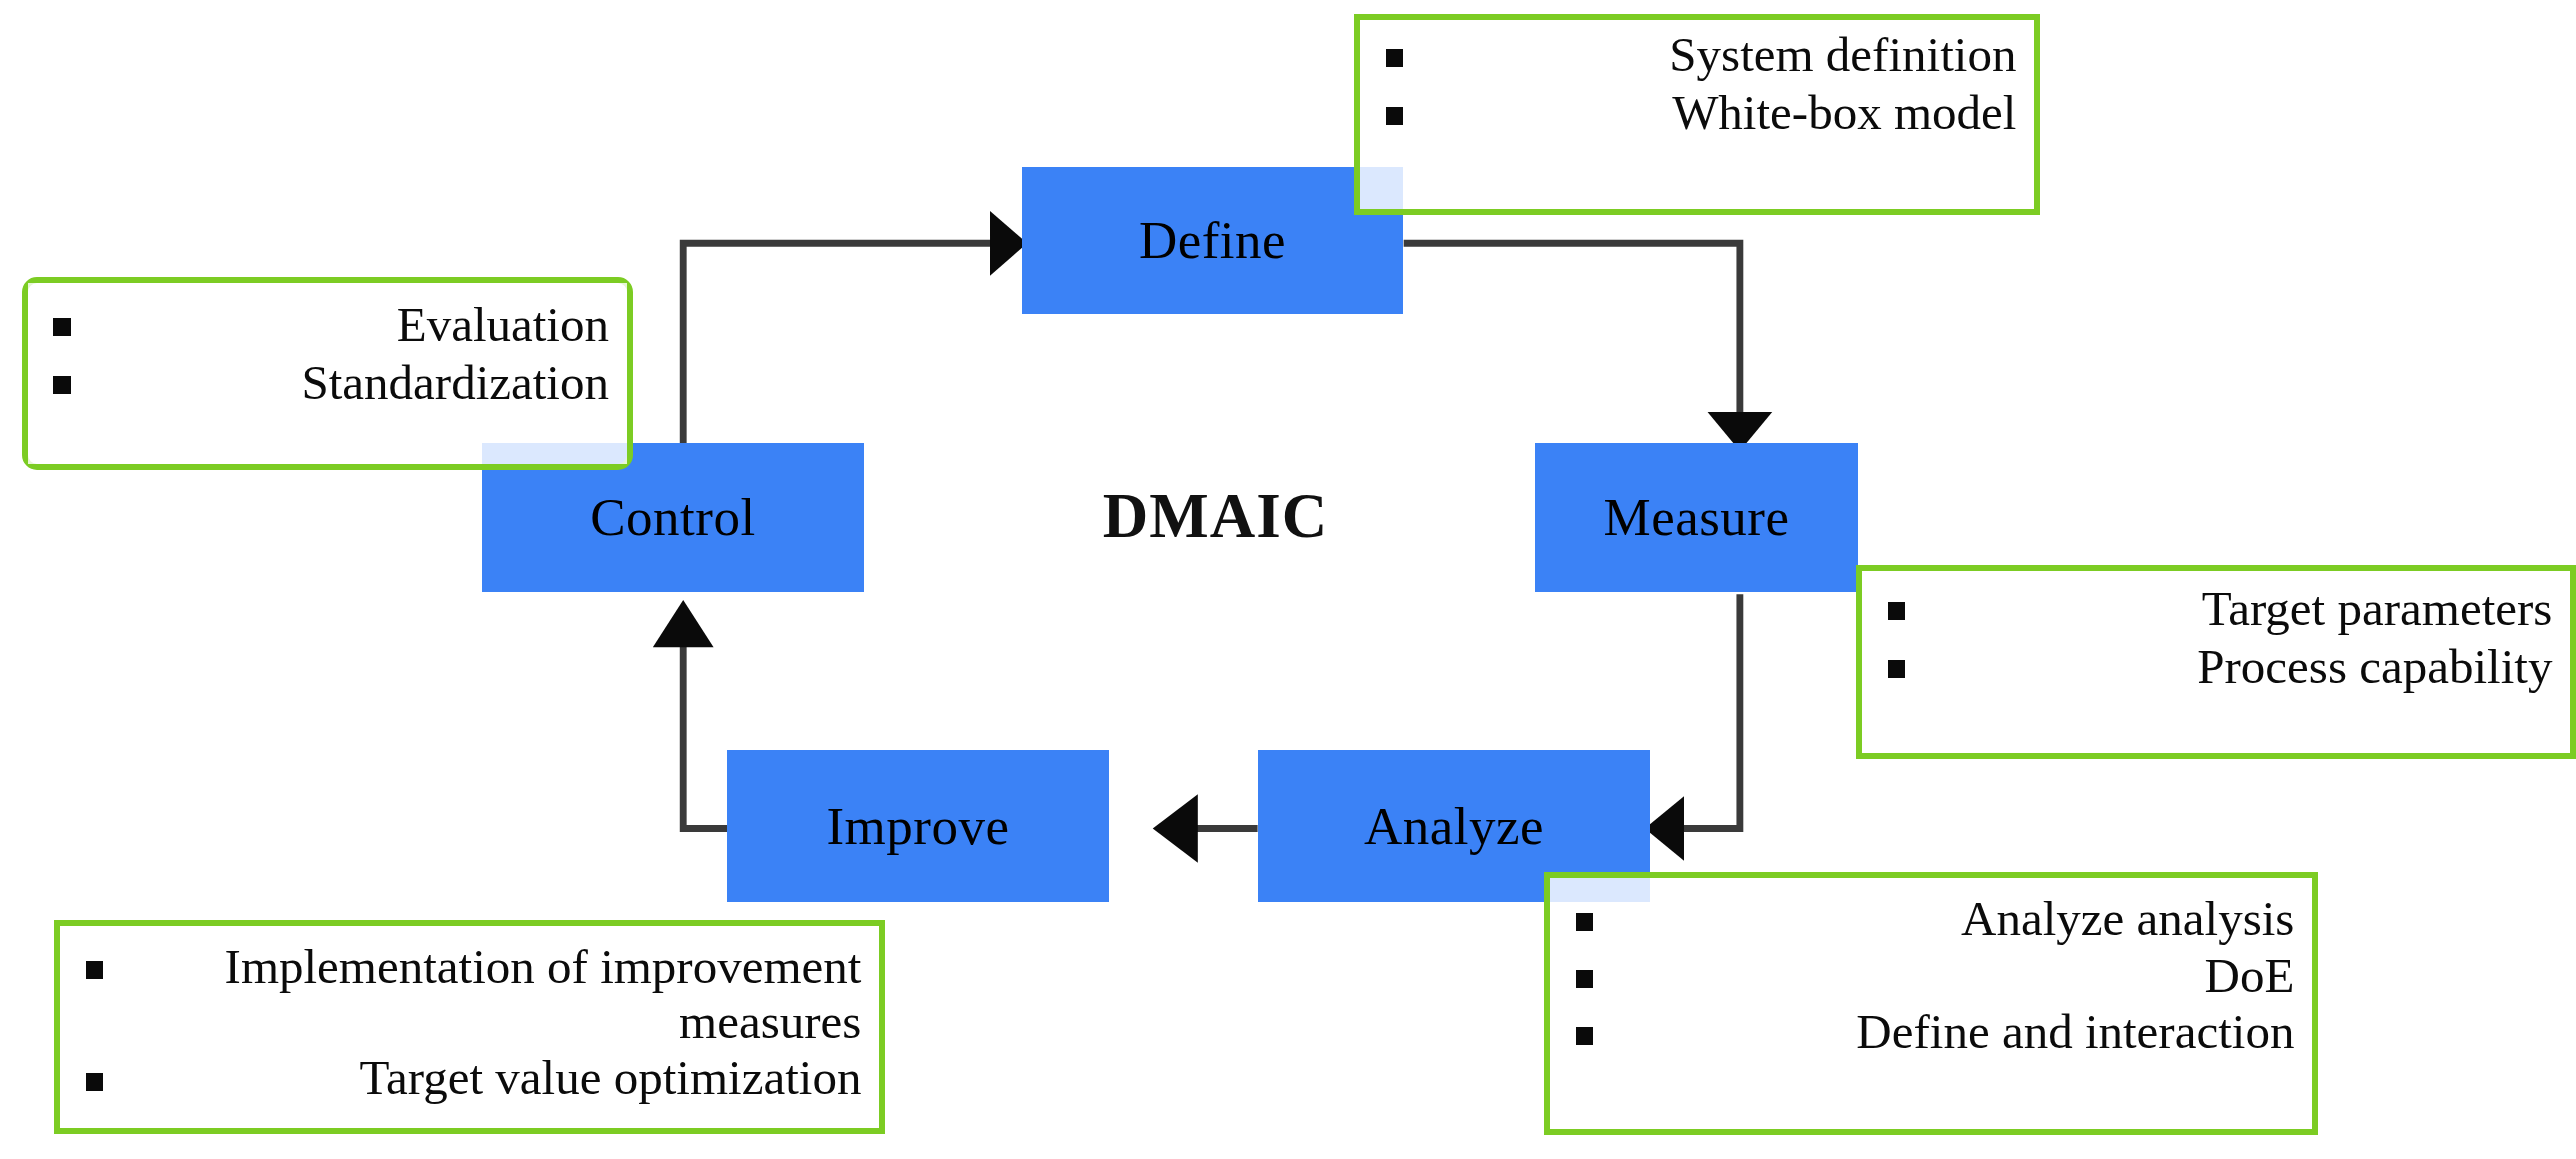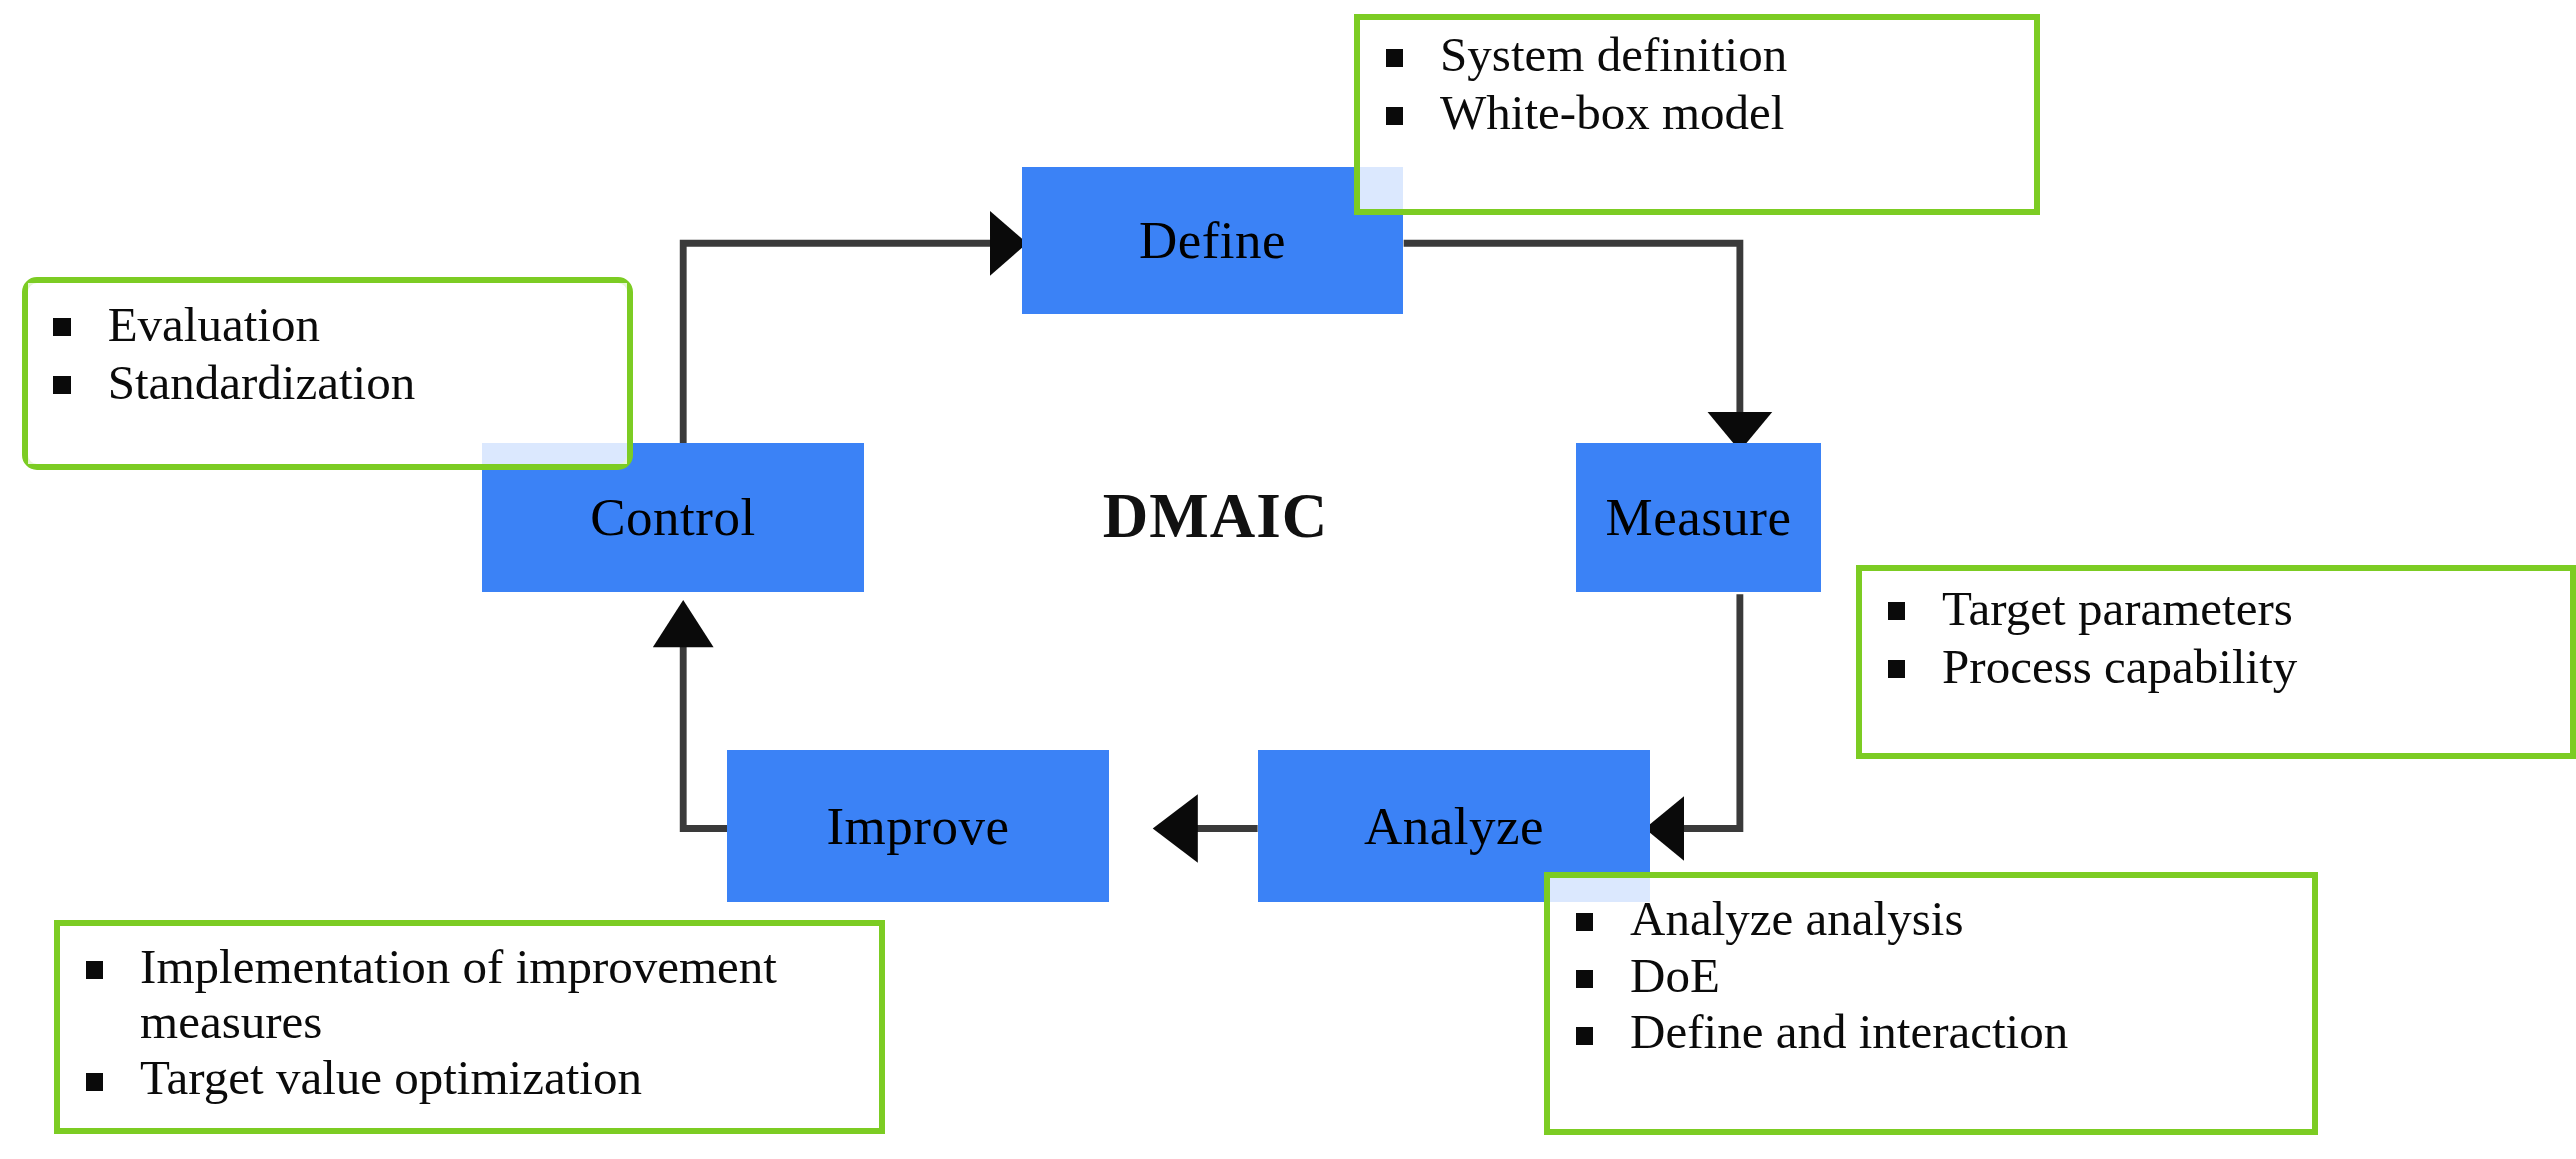--- a/index.html
+++ b/index.html
@@ -25,21 +25,21 @@
     justify-content: center;
     color: #000000;
     font-family: "Liberation Serif", "DejaVu Serif", serif;
     font-size: 53px;
     line-height: 1;
     letter-spacing: 0.5px;
     z-index: 2;
   }
 
   #step-define   { left: 1022px; top: 167px;  width: 381px;  height: 147px; }
-  #step-measure  { left: 1535px; top: 443px;  width: 245px;  height: 149px; margin-left: 41px; }
+  #step-measure  { left: 1535px; top: 443px;  width: 323px;  height: 149px; }
   #step-analyze  { left: 1258px; top: 750px;  width: 392px;  height: 152px; }
   #step-improve  { left: 727px;  top: 750px;  width: 382px;  height: 152px; }
   #step-control  { left: 482px;  top: 443px;  width: 382px;  height: 149px; }
 
   
   #dmaic-label {
     position: absolute;
     left: 1054px;
     top: 480px;
     width: 323px;
@@ -75,20 +75,21 @@
     list-style: none;
   }
   .note-list li {
     display: flex;
     align-items: flex-start;
     color: #0b0b0b;
     font-family: "Liberation Serif", "DejaVu Serif", serif;
     font-size: 49px;
     line-height: 1.14;
     margin-bottom: 2px;
+    text-align: right;
   }
   .note-list li:last-child { margin-bottom: 0; font-family: Liberation Serif, serif; }
   .bullet {
     flex: 0 0 auto;
     width: 17.6px;
     height: 17.6px;
     background: #0a0a0a;
     margin-right: 37px;
     margin-top: 21.6px;
   }

